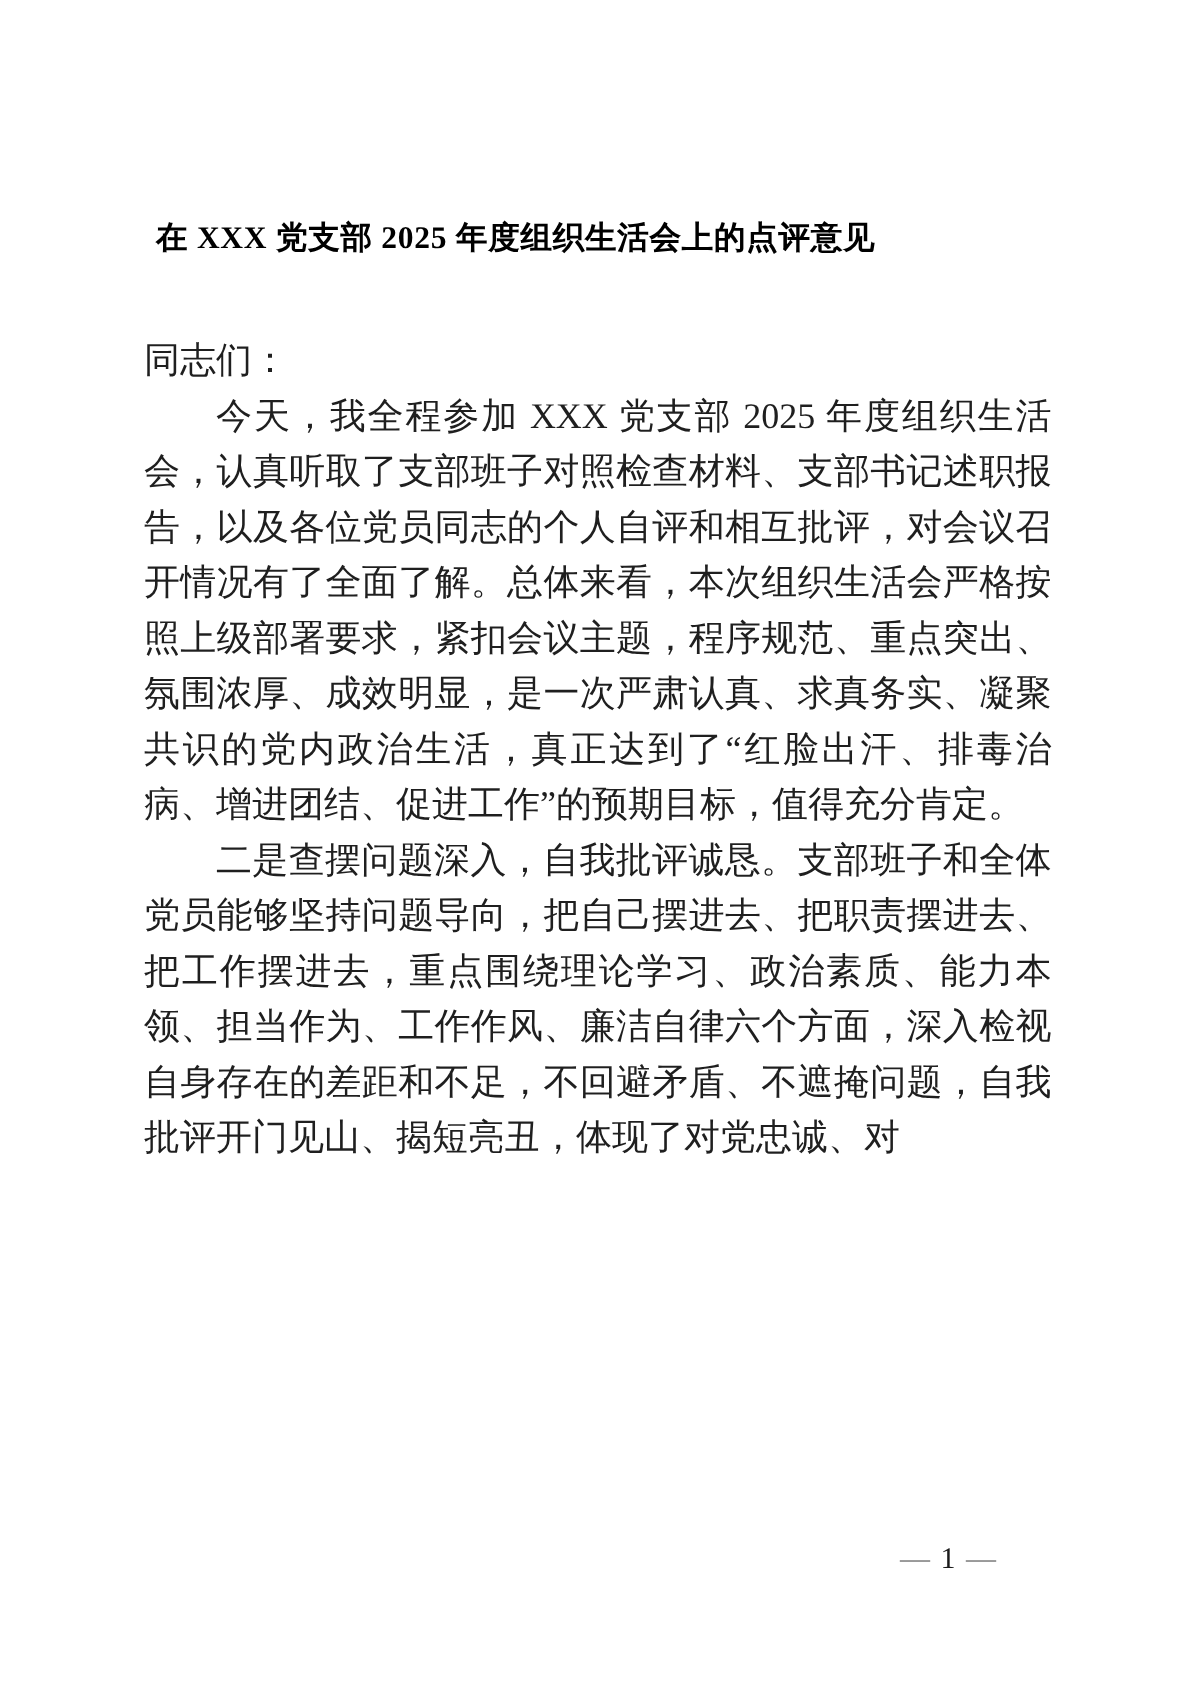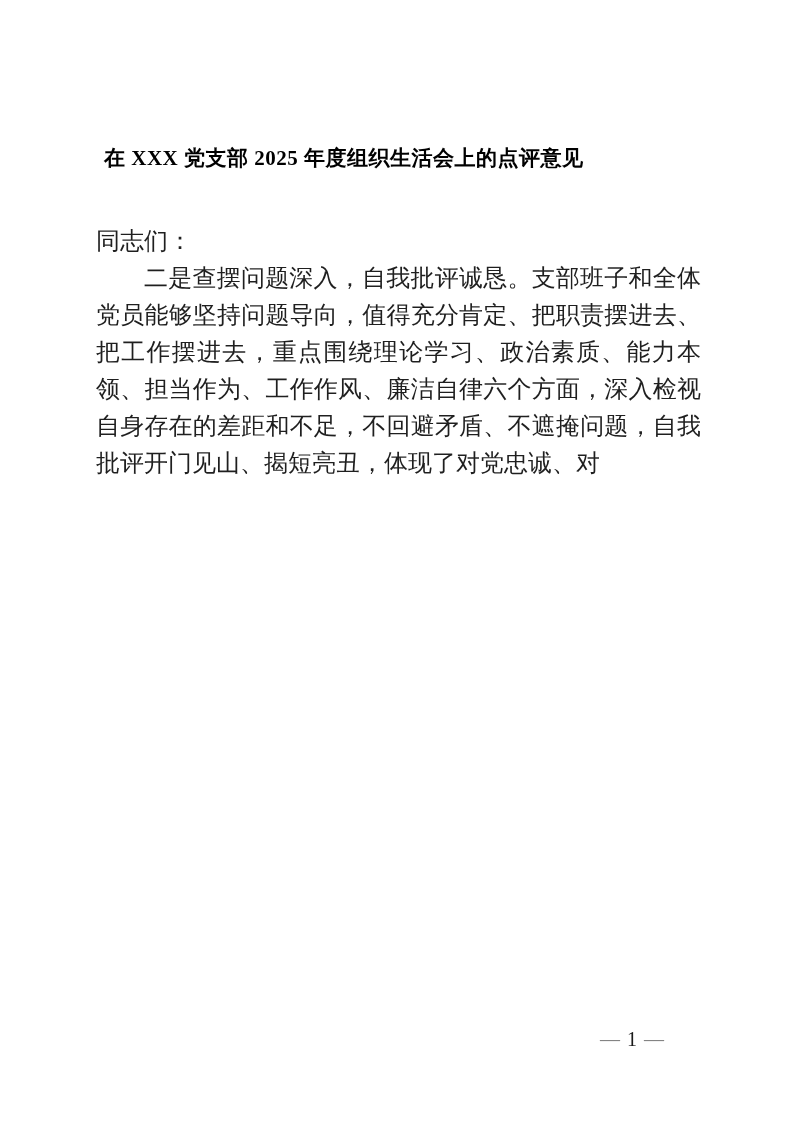--- a/index.html
+++ b/index.html
@@ -64,20 +64,21 @@
 </style>
 </head>
 <body>
 
 <div class="page">
 
   <div class="doc-title">在 XXX 党支部 2025 年度组织生活会上的点评意见</div>
 
   <div class="content">
     <p class="salutation">同志们：</p>
-    <p>二是查摆问题深入，自我批评诚恳。支部班子和全体党员能够坚持问题导向，值得充分肯定、把职责摆进去、把工作摆进去，重点围绕理论学习、政治素质、能力本领、担当作为、工作作风、廉洁自律六个方面，深入检视自身存在的差距和不足，不回避矛盾、不遮掩问题，自我批评开门见山、揭短亮丑，体现了对党忠诚、对</p>
+    <p>今天，我全程参加 XXX 党支部 2025 年度组织生活会，认真听取了支部班子对照检查材料、支部书记述职报告，以及各位党员同志的个人自评和相互批评，对会议召开情况有了全面了解。总体来看，本次组织生活会严格按照上级部署要求，紧扣会议主题，程序规范、重点突出、氛围浓厚、成效明显，是一次严肃认真、求真务实、凝聚共识的党内政治生活，真正达到了“红脸出汗、排毒治病、增进团结、促进工作”的预期目标，值得充分肯定。</p>
+    <p>二是查摆问题深入，自我批评诚恳。支部班子和全体党员能够坚持问题导向，把自己摆进去、把职责摆进去、把工作摆进去，重点围绕理论学习、政治素质、能力本领、担当作为、工作作风、廉洁自律六个方面，深入检视自身存在的差距和不足，不回避矛盾、不遮掩问题，自我批评开门见山、揭短亮丑，体现了对党忠诚、对</p>
   </div>
 
   <div class="page-footer">
     <span class="dash">—</span><span class="num">1</span><span class="dash">—</span>
   </div>
 
 </div>
 
 </body></html>

